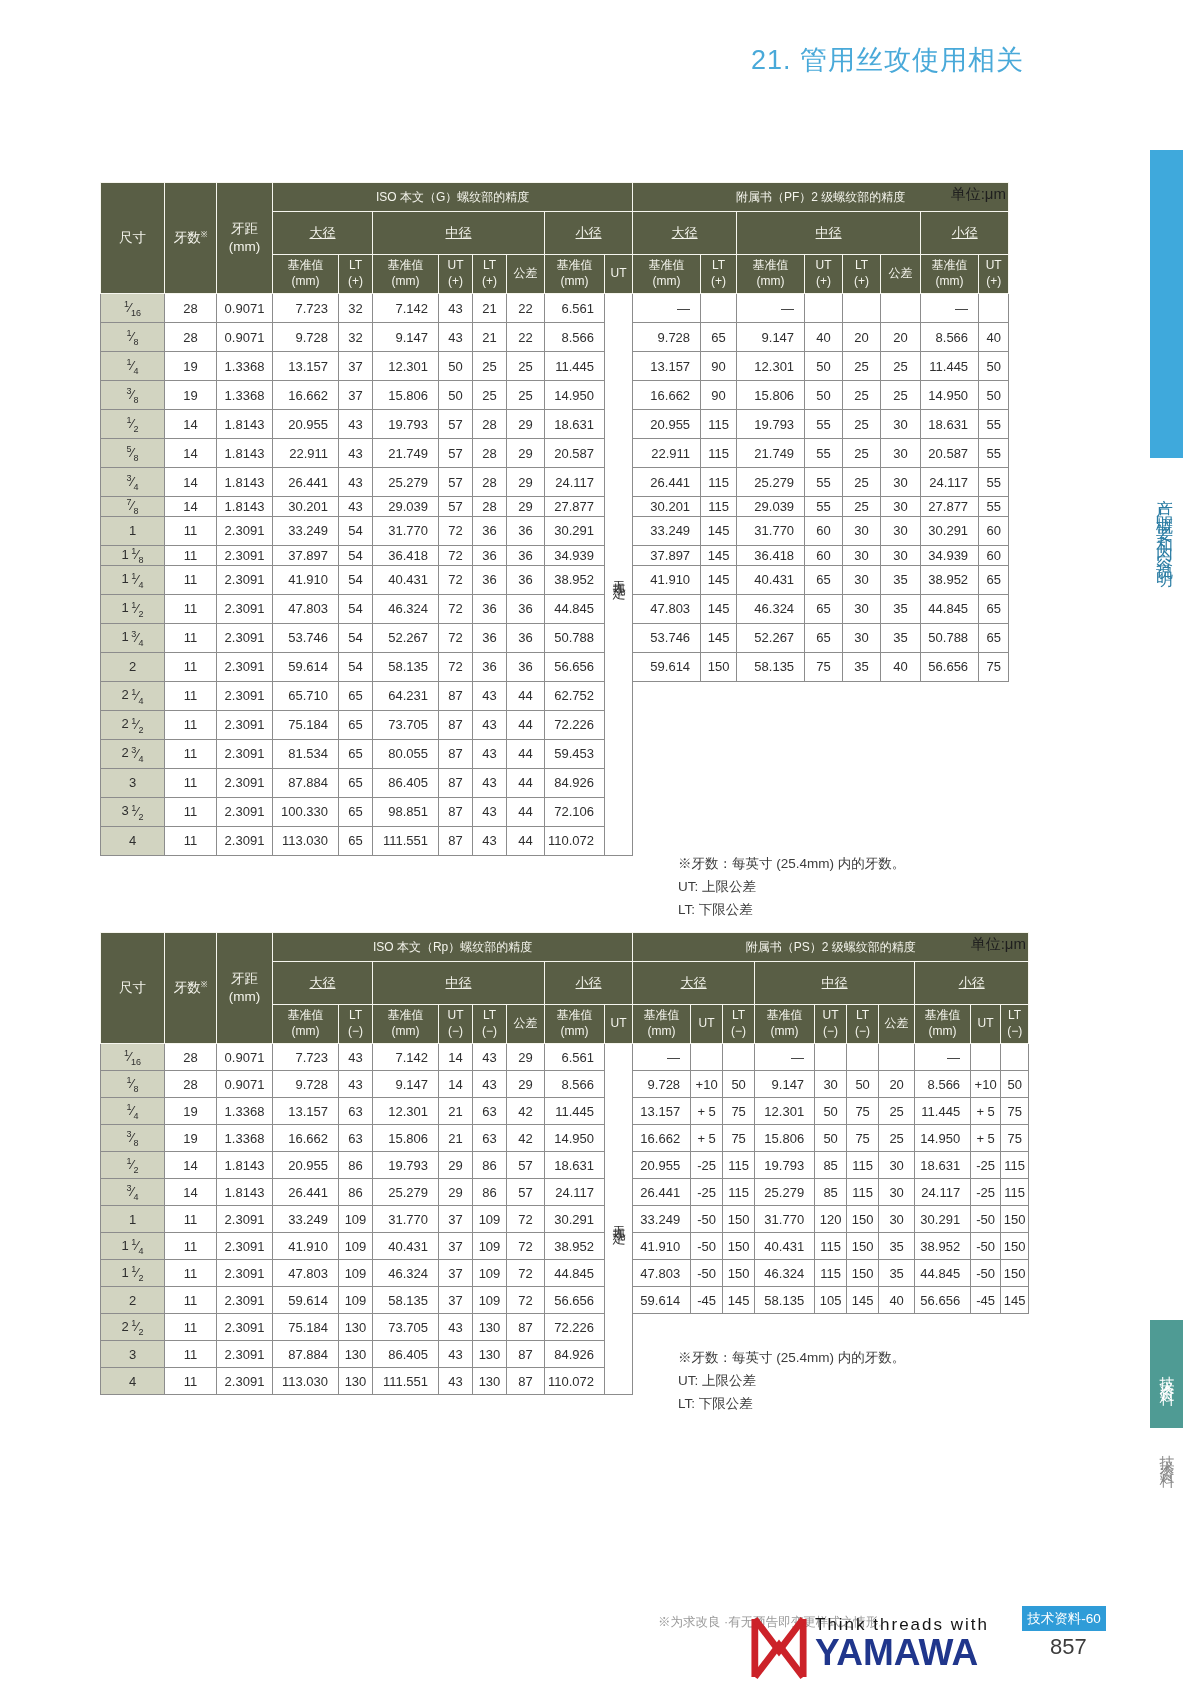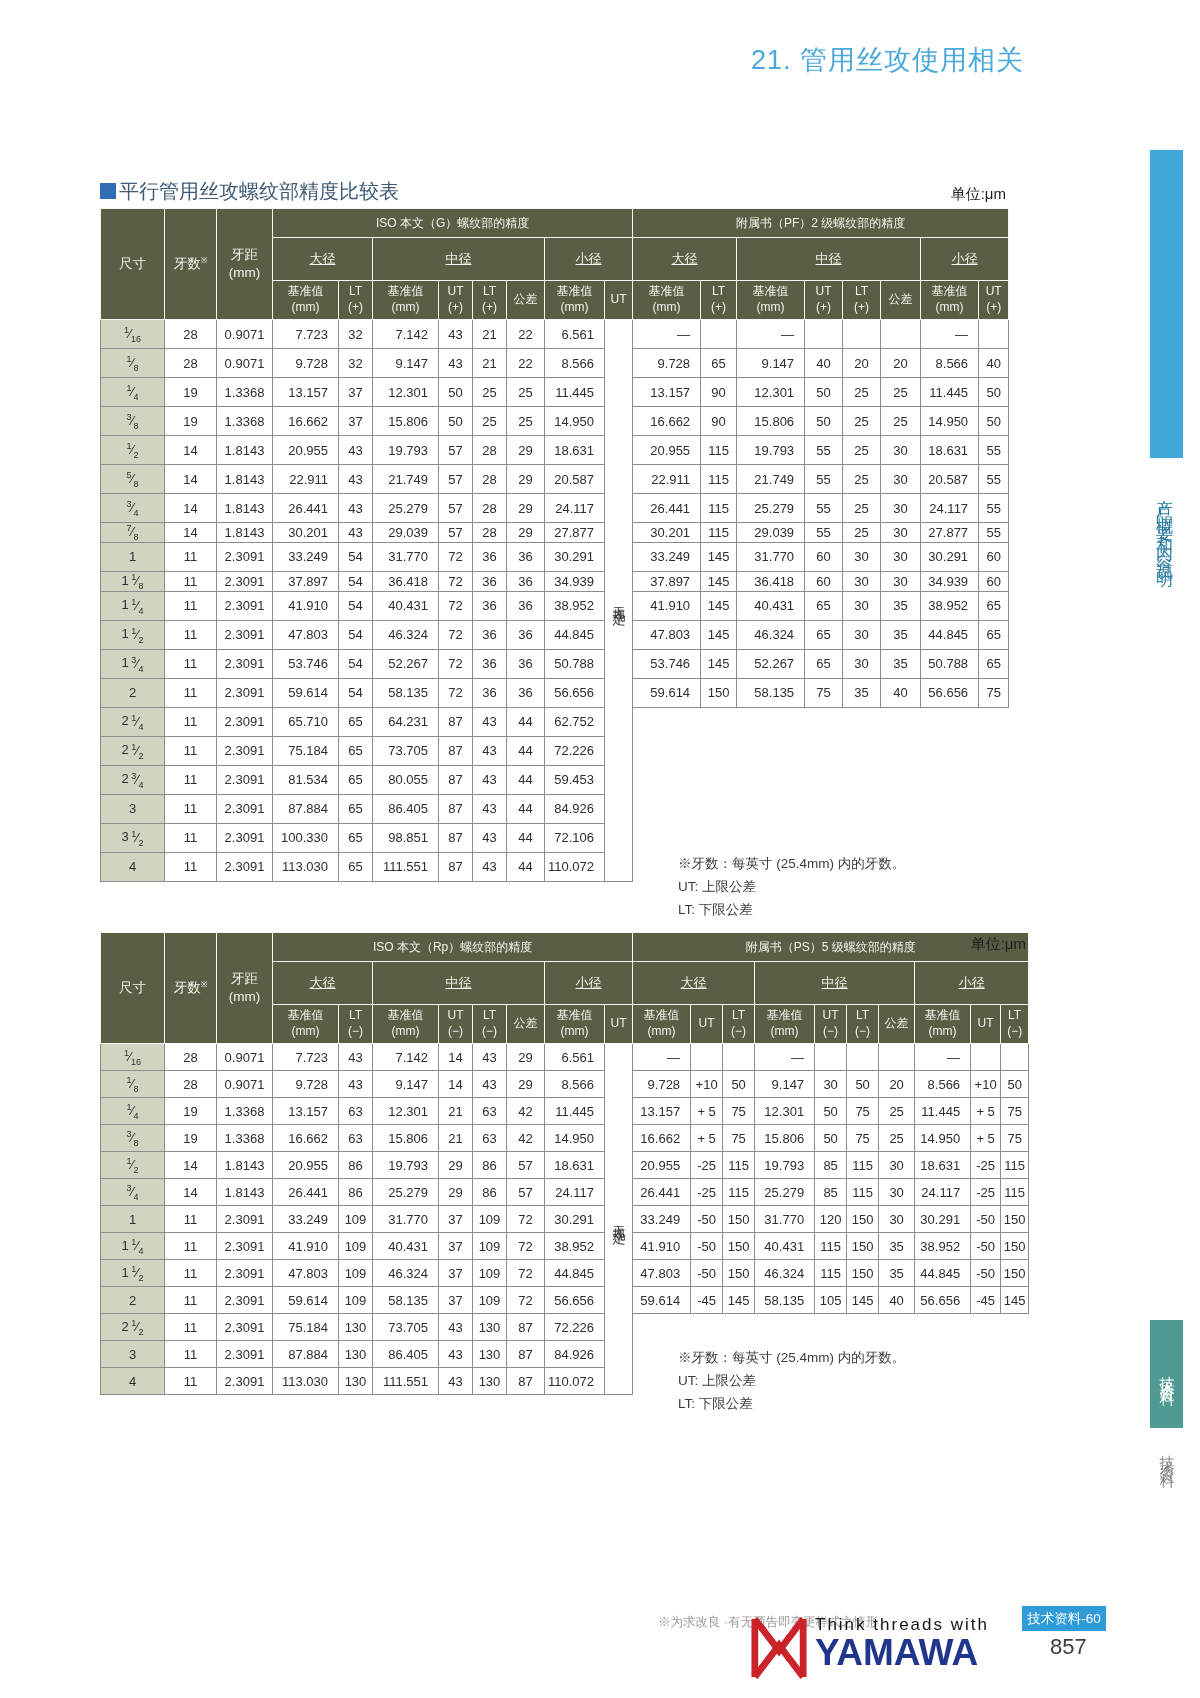--- a/index.html
+++ b/index.html
@@ -58,24 +58,20 @@
   <div class="page-header-title">21. 管用丝攻使用相关</div>
 
   <div class="sidebar-accent"></div>
   <div class="sidebar-top-label">产品概要和内容说明</div>
   <div class="sidebar-tab">
     <span>技术资料</span>
   </div>
   <div class="sidebar-bottom-label">技术资料</div>
 
   <section class="tablewrap t1">
-    <div class="sec-title">
-      <span class="bullet"></span>
-      <span>平行管用丝攻螺纹部精度比较表</span>
-    </div>
     <div class="unit">单位:μm</div>
     <div class="tbl" id="t1mount">
         <table style="width:908px">
           <colgroup>
             <col style="width:64px">
             <col style="width:52px">
             <col style="width:56px">
             <col style="width:66px">
             <col style="width:34px">
             <col style="width:66px">
@@ -524,21 +520,21 @@
             <col style="width:56px">
             <col style="width:30px">
             <col style="width:28px">
           </colgroup>
           <thead>
             <tr>
               <th class="fix" rowspan="3">尺寸</th>
               <th class="fix" rowspan="3">牙数<sup>※</sup></th>
               <th class="fix" rowspan="3">牙距<br>(mm)</th>
               <th class="grp" colspan="8">ISO 本文（Rp）螺纹部的精度</th>
-              <th class="grp" colspan="10">附属书（PS）5 级螺纹部的精度</th>
+              <th class="grp" colspan="10">附属书（PS）2 级螺纹部的精度</th>
             </tr>
             <tr>
               <th class="sub" colspan="2">大径</th>
               <th class="sub" colspan="4">中径</th>
               <th class="sub" colspan="2">小径</th>
               <th class="sub" colspan="3">大径</th>
               <th class="sub" colspan="4">中径</th>
               <th class="sub" colspan="3">小径</th>
             </tr>
             <tr>

